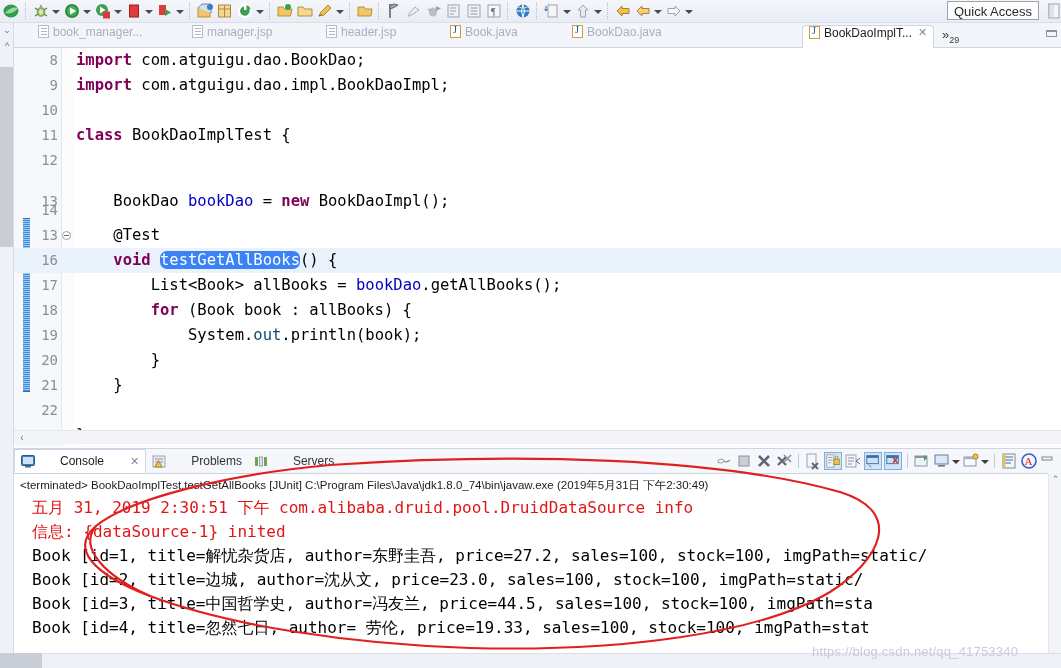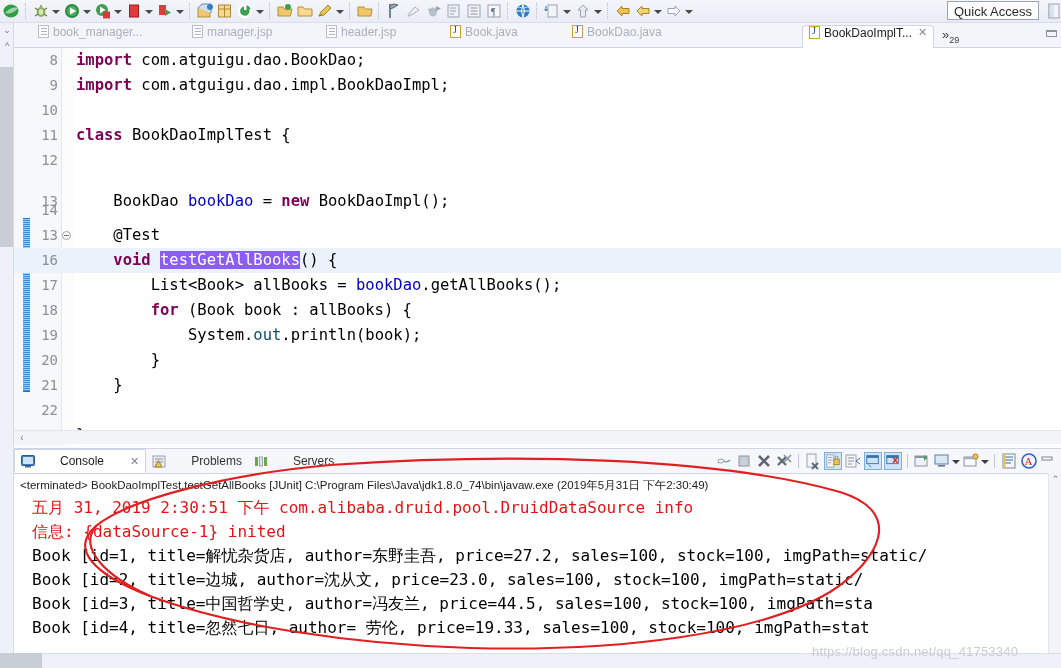--- a/index.html
+++ b/index.html
@@ -198,21 +198,21 @@
     width: 5px; height: 1px; background: #6b7280;
   }
   .line .code {
     position: absolute; left: 62px; top: 0;
     color: #000000;
   }
   .line.cur { background: #eaf2fb; }
   .kw  { color: #7f0055; font-weight: bold; }
   .fld { color: #0000c0; }
   .sfld{ color: #0c4a6e; }
-  .sel { background: #8b5cf6; color: #ffffff; }
+  .sel { background: #3b82f6; color: #ffffff; border-radius: 7px; }
   .editor-hbar {
     position: absolute; left: 14px; top: 430px;
     width: 1047px; height: 14px;
     background: #f3f4f8;
     border-top: 1px solid #e3e6ee;
   }
   .editor-hbar .th {
     position: absolute; left: 2px; top: 1px;
     width: 12px; height: 11px;
     color: #6d7480; font-size: 10px; line-height: 11px; text-align: center;

